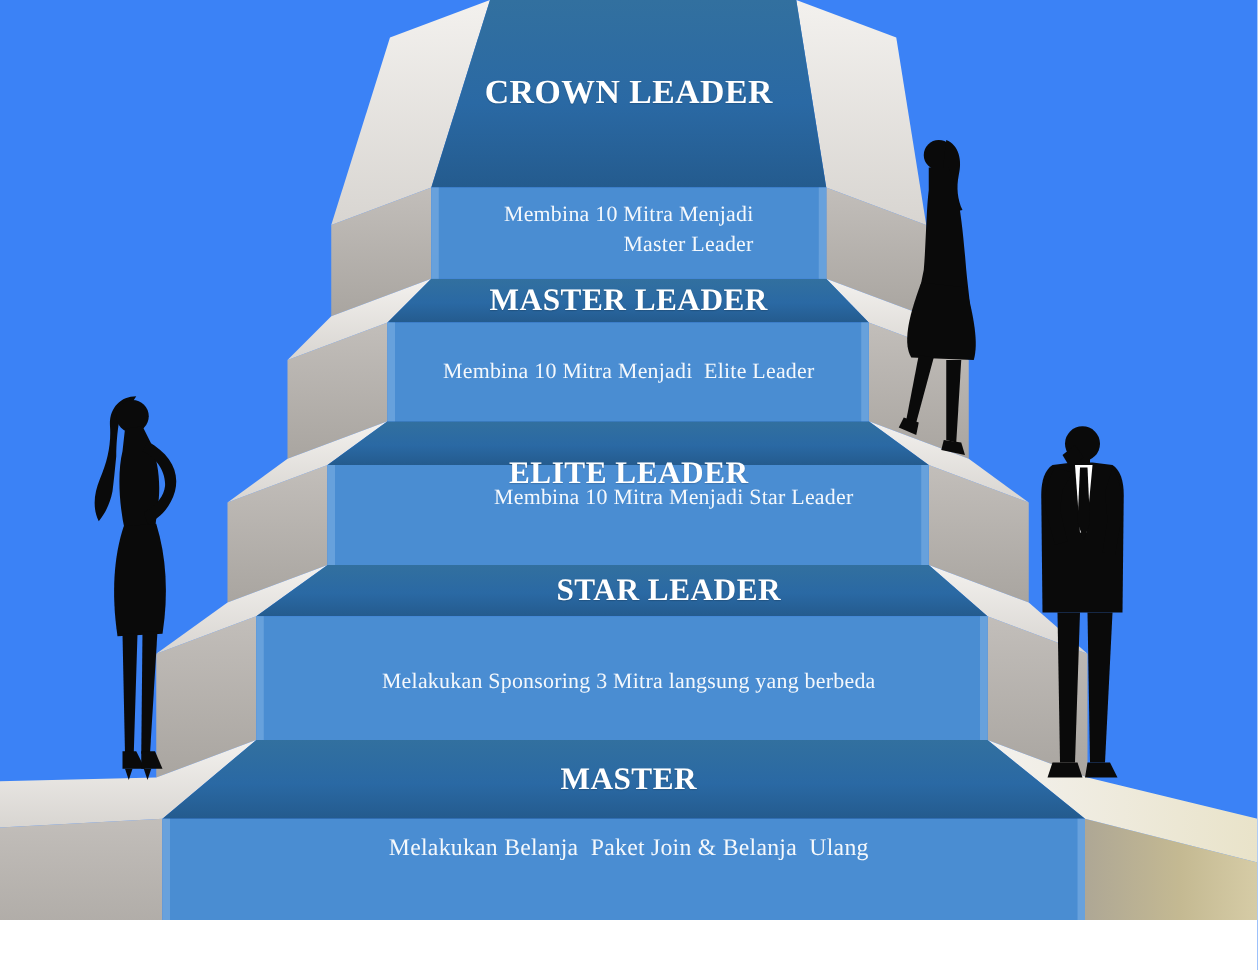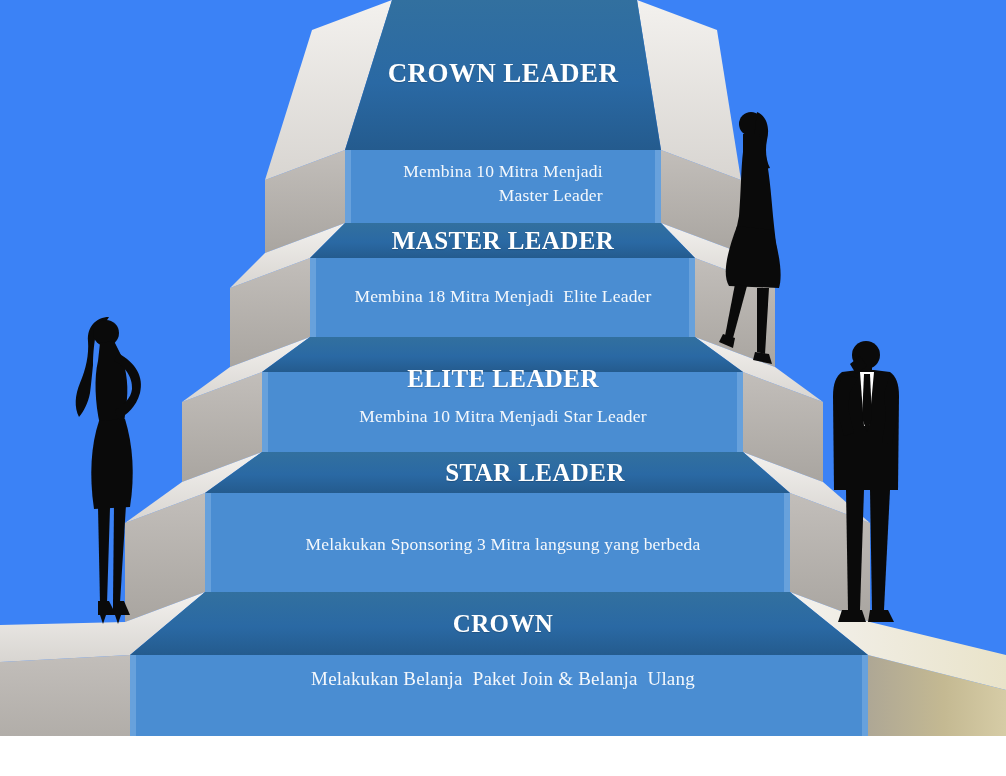--- a/index.html
+++ b/index.html
@@ -18,21 +18,21 @@
     color:#f4f8fc;font-weight:normal;text-align:right;white-space:pre;
     letter-spacing:.2px;
   }
   .t-crown {top:58px;font-size:27px;}
   .t-master{top:227px;font-size:25px;}
   .t-elite {top:341px;font-size:25px;margin-top:24px;}
   .t-star  {top:459px;font-size:25px;margin-left:32px;}
   .t-member{top:610px;font-size:25px;}
   .d-crown {top:159px;font-size:17.5px;line-height:24px;}
   .d-master{top:286px;font-size:17.5px;}
-  .d-elite {top:406px;font-size:17.5px;}
+  .d-elite {top:387px;font-size:17.5px;margin-left:36px;}
   .d-star  {top:534px;font-size:17.5px;}
   .d-member{top:668px;font-size:19px;}
 </style>
 </head>
 <body>
 
 <div class="stage">
 
   <svg width="1006" height="776" viewBox="0 0 1006 776" xmlns="http://www.w3.org/2000/svg">
     <defs>
@@ -154,22 +154,22 @@
       <path d="M50,152 L70,152 L64,272 L52,272 Z"></path>
       <path d="M22,272 L42,272 L46,284 L18,284 Z"></path>
       <path d="M50,272 L68,272 L74,284 L48,284 Z"></path>
     </g>
   </svg>
 
   <div class="lvl-title t-crown">CROWN LEADER</div>
   <div class="lvl-title t-master">MASTER LEADER</div>
   <div class="lvl-title t-elite">ELITE LEADER</div>
   <div class="lvl-title t-star">STAR LEADER</div>
-  <div class="lvl-title t-member">CROWN</div>
+  <div class="lvl-title t-member">MASTER</div>
 
   <div class="lvl-desc d-crown">Membina 10 Mitra Menjadi
 Master Leader</div>
-  <div class="lvl-desc d-master">Membina 18 Mitra Menjadi  Elite Leader</div>
+  <div class="lvl-desc d-master">Membina 10 Mitra Menjadi  Elite Leader</div>
   <div class="lvl-desc d-elite">Membina 10 Mitra Menjadi Star Leader</div>
   <div class="lvl-desc d-star">Melakukan Sponsoring 3 Mitra langsung yang berbeda</div>
   <div class="lvl-desc d-member">Melakukan Belanja  Paket Join &amp; Belanja  Ulang</div>
 
 </div>
 
 </body></html>

